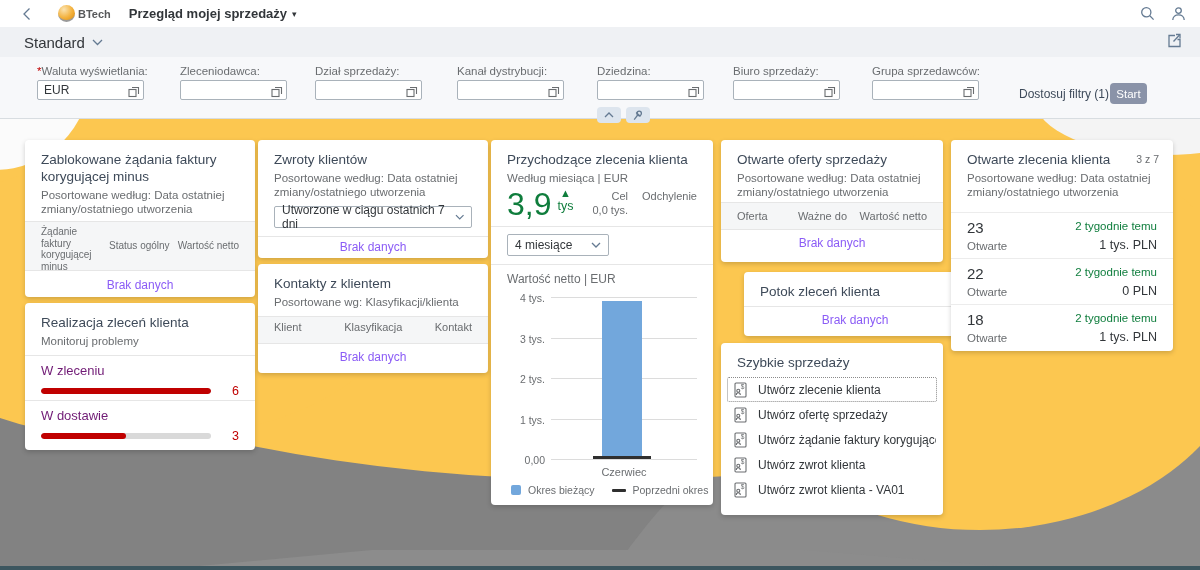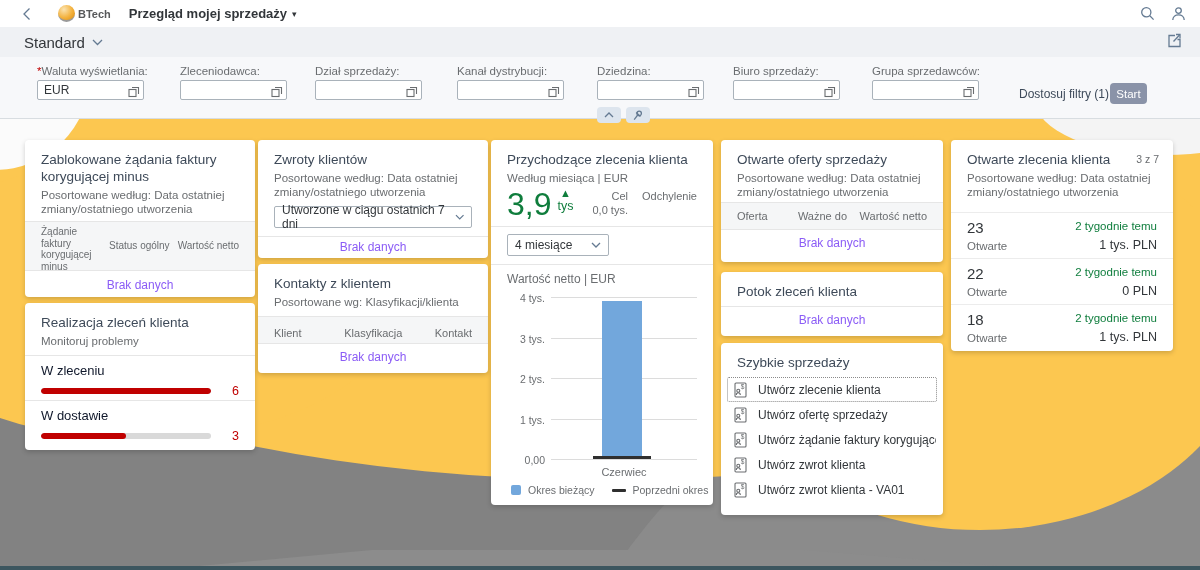--- a/index.html
+++ b/index.html
@@ -70,37 +70,37 @@
   #card-a .thead .c1 { width:64px; }
   #card-a .thead .c2 { flex:1; align-self:center; padding-left:4px; }
   #card-a .thead .c3 { width:62px; align-self:center; text-align:right; }
   #card-a .empty-text { top:138px; }
 
   
   #card-b { left:25px; top:303px; width:230px; height:147px; }
   #card-b .divider1 { top:52px; }
   #card-b .divider2 { top:97px; }
   .kpi-row { position:absolute; left:16px; right:16px; cursor:pointer; }
-  .kpi-row .row-label { font-size:13px; color:#0f172a; }
+  .kpi-row .row-label { font-size:13px; color:#701a75; }
   .bar-line { display:flex; align-items:center; margin-top:6px; gap:10px; }
   .bar-track { flex:1; height:6px; background:#d9d9d9; border-radius:3px; overflow:hidden; }
   .bar-fill { height:100%; background:#c00000; border-radius:3px; }
   .bar-val { width:18px; text-align:right; font-size:12.5px; color:#c00000; }
 
   
   #card-c { left:258px; top:140px; width:230px; height:118px; }
   .select-box { position:absolute; left:16px; height:22px; border:1px solid #a9b2ba; border-radius:2px; background:#fff;
                 display:flex; align-items:center; justify-content:space-between; padding:0 7px; font-size:12px; color:#32363a; cursor:pointer; }
   #card-c .select-box { top:66px; right:16px; }
   #card-c .divider1 { top:96px; }
   #card-c .empty-text { top:100px; }
 
   
   #card-d { left:258px; top:264px; width:230px; height:109px; }
-  #card-d .thead { top:52px; height:28px; font-size:11px; align-items:flex-end; }
+  #card-d .thead { top:52px; height:28px; font-size:11px; align-items:flex-start; }
   #card-d .thead .c1 { flex:1.1; }
   #card-d .thead .c2 { flex:1.2; }
   #card-d .thead .c3 { flex:0.8; text-align:right; }
   #card-d .empty-text { top:86px; }
 
   
   #card-e { left:491px; top:140px; width:222px; height:365px; }
   .kpi-big-row { position:absolute; left:16px; top:46px; right:16px; display:flex; align-items:flex-start; }
   .kpi-num { font-size:32px; font-weight:300; color:#0f7d3c; line-height:36px; }
   .kpi-unit-stack { display:flex; flex-direction:column; align-items:center; margin-left:6px; margin-top:2px; }
@@ -124,21 +124,21 @@
 
   
   #card-f { left:721px; top:140px; width:222px; height:122px; }
   #card-f .thead { top:62px; height:28px; font-size:11px; align-items:center; }
   #card-f .thead .c1 { flex:1; }
   #card-f .thead .c2 { width:62px; text-align:right; }
   #card-f .thead .c3 { width:80px; text-align:right; }
   #card-f .empty-text { top:96px; }
 
   
-  #card-g { left:721px; top:272px; width:222px; height:64px; }
+  #card-g { left:744px; top:272px; width:222px; height:64px; }
   #card-g .divider1 { top:34px; }
   #card-g .empty-text { top:41px; }
 
   
   #card-h { left:721px; top:343px; width:222px; height:172px; }
   .qa-list { position:absolute; left:6px; right:6px; top:34px; }
   .qa-item { display:flex; align-items:center; gap:10px; height:25px; padding:0 6px; border:1px dotted transparent;
              border-radius:2px; cursor:pointer; font-size:12px; color:#32363a; white-space:nowrap; overflow:hidden; }
   .qa-item.focused { border-color:#8a8a8a; }
   .qa-icon { flex:0 0 auto; display:flex; }

